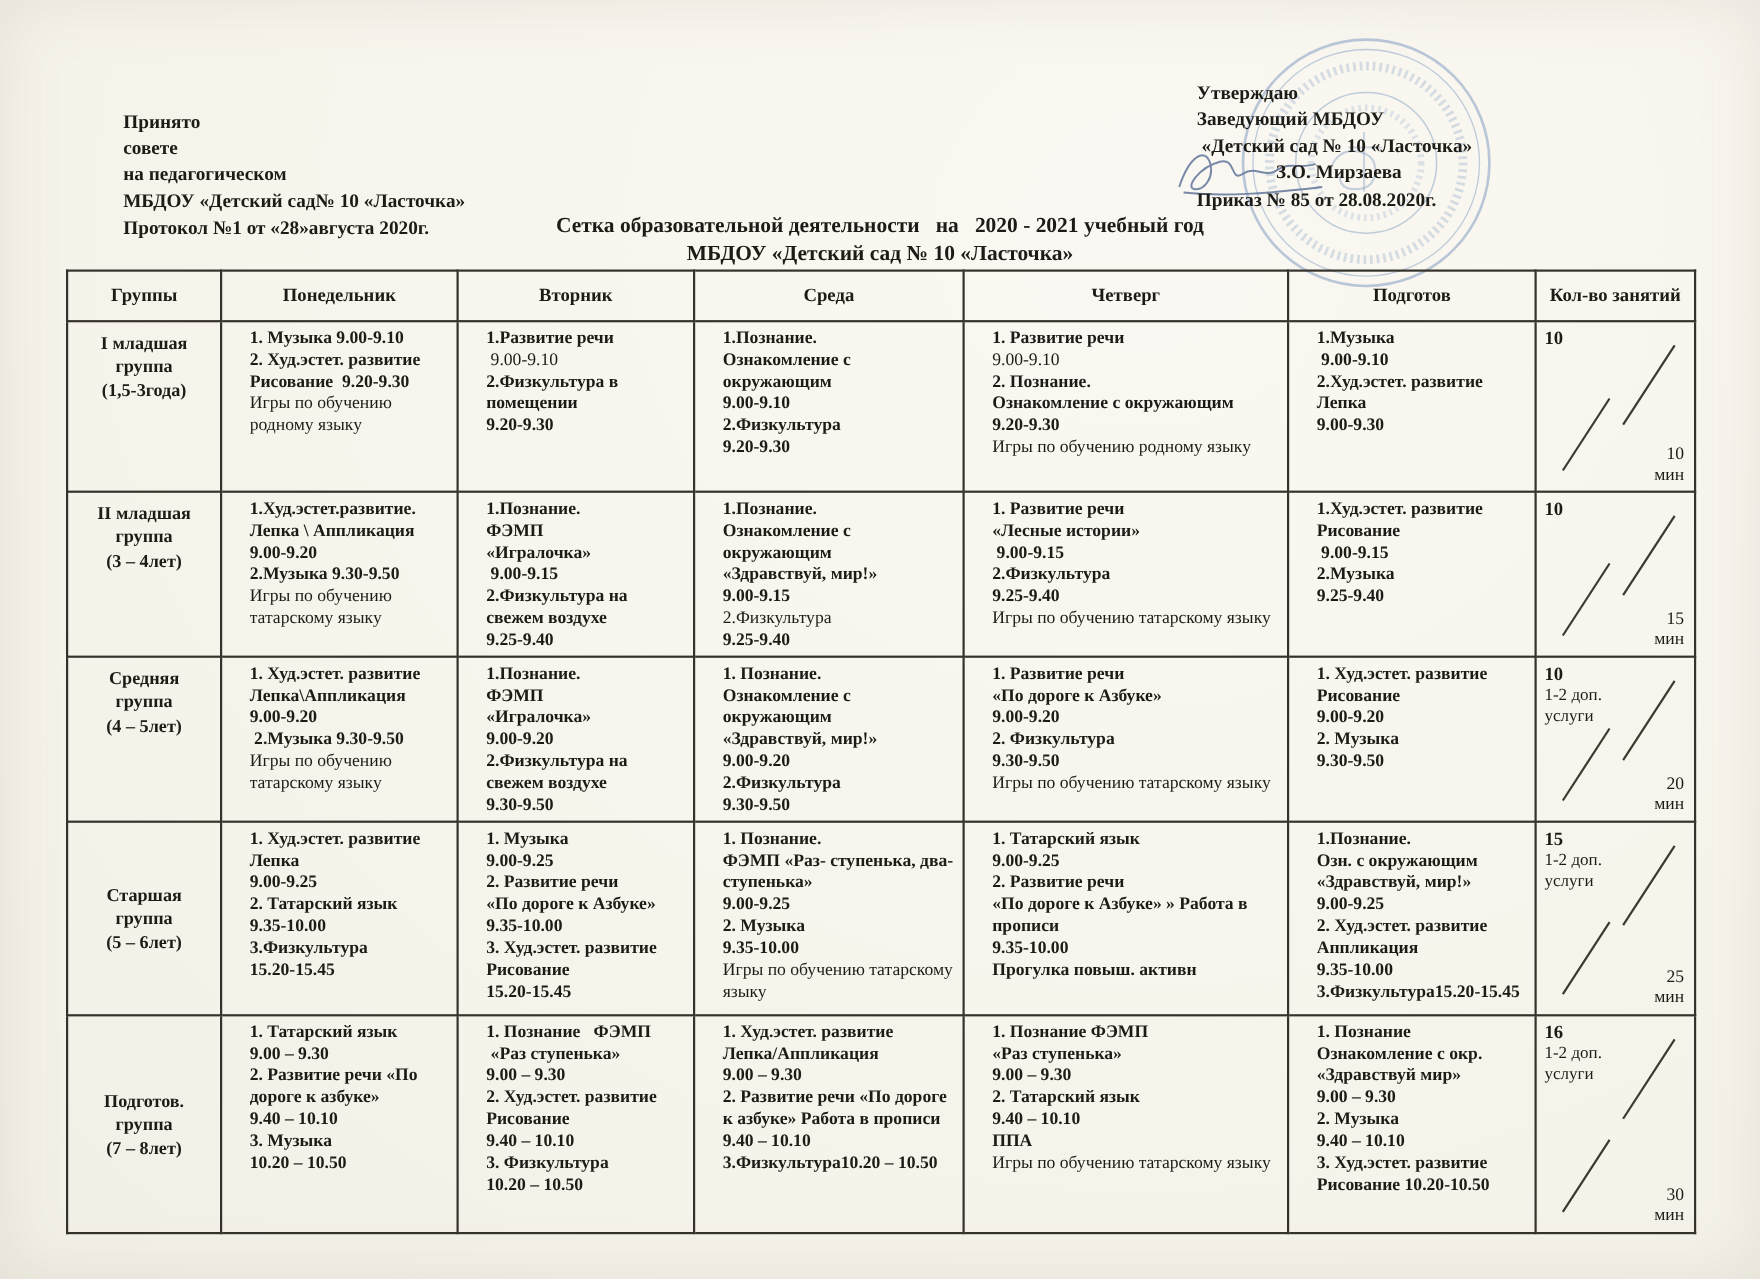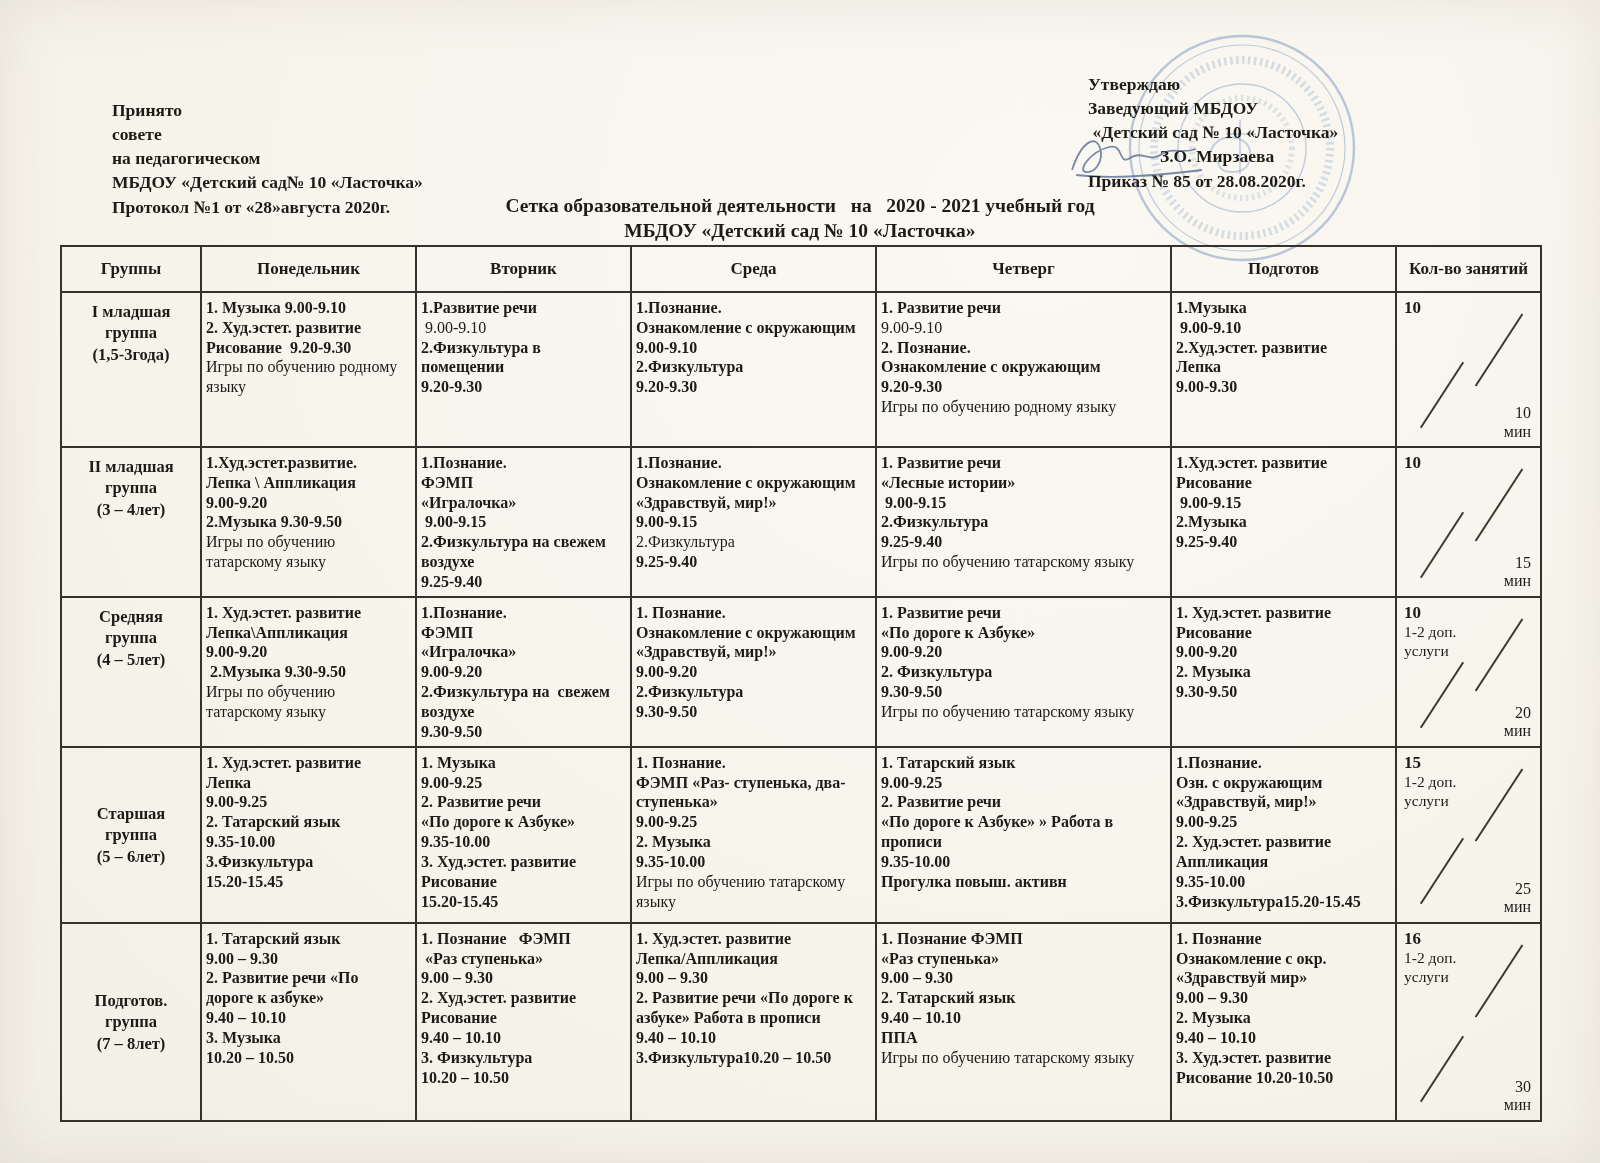--- a/index.html
+++ b/index.html
@@ -93,21 +93,21 @@
     font-weight: bold;
     font-size: 16.5px;
     line-height: 1.3;
     padding: 8px 4px;
     border-radius: 24px;
   }
   .v-top { vertical-align: top; }
   .v-mid { vertical-align: middle; }
   .day-cell {
     vertical-align: top;
-    padding: 5px 8px 4px 4px;
+    padding: 5px 8px 4px 25px;
     font-size: 16px;
     line-height: 1.24;
   }
   .ln { white-space: pre-wrap; }
   .ln.b { font-weight: bold; }
 
   .count-cell {
     position: relative;
     vertical-align: top;
     padding: 5px 6px 4px 7px;

